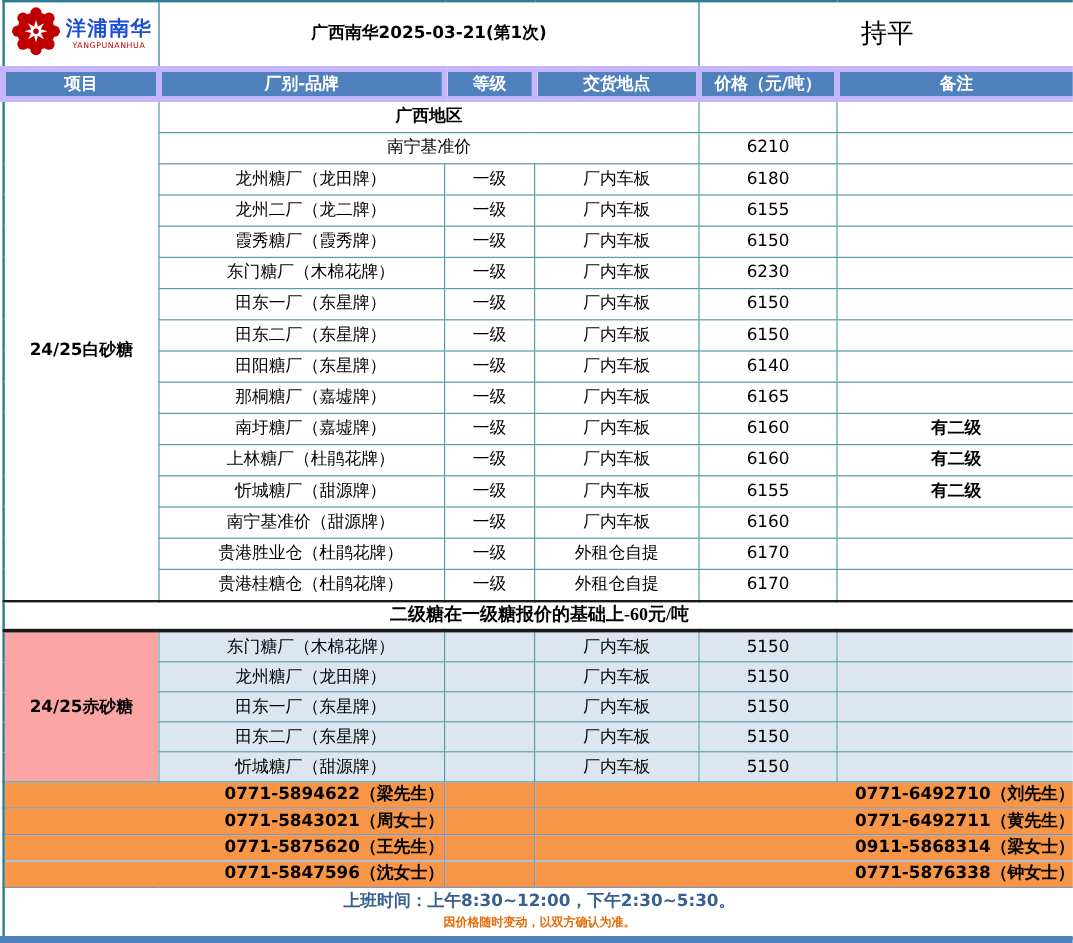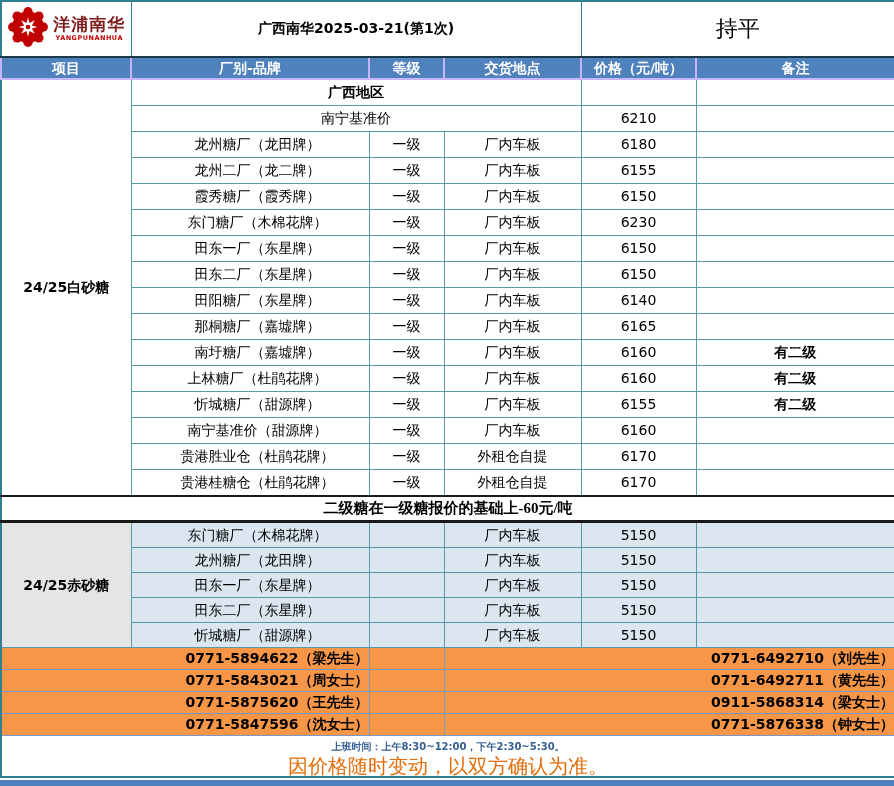--- a/index.html
+++ b/index.html
@@ -12,30 +12,30 @@
     width: 894px; border-collapse: collapse; table-layout: fixed;
     border: 2px solid #2e7d90;
   }
   td, th { overflow: hidden; white-space: nowrap; }
 
   
   tr.title-row { height: 56px; }
   tr.title-row td { border: 1px solid #2e7d90; border-bottom: 2px solid #1d3a4d; background: #fff; }
   .logo-cell { text-align: center; }
   .logo-wrap { display: flex; align-items: center; justify-content: center; gap: 4px; }
-  .logo-text-cn { color: #7f1d1d; font-weight: bold; font-size: 17px; line-height: 1; letter-spacing: 1px; }
-  .logo-text-en { color: #c00000; font-weight: bold; font-size: 6.5px; line-height: 1; letter-spacing: 0.5px; margin-top: 2px; }
+  .logo-text-cn { color: #1d4ed8; font-weight: bold; font-size: 17px; line-height: 1; letter-spacing: 1px; }
+  .logo-text-en { color: #c00000; font-weight: normal; font-size: 6.5px; line-height: 1; letter-spacing: 0.5px; margin-top: 2px; }
   .title-cell { text-align: center; font-weight: bold; font-size: 14px; color: #000; }
   .trend-cell { text-align: center; font-size: 22px; color: #000; }
 
   
   tr.col-header-row { height: 21px; }
   tr.col-header-row th {
     background: #4f81bd; color: #fff; font-weight: bold; font-size: 14px;
-    border: 2px solid #c4b5fd; text-align: center; line-height: 20px;
+    border: 5px solid #c4b5fd; text-align: center; line-height: 20px;
   }
 
   
   tr.data-row { height: 26px; }
   tr.data-row td {
     border: 1px solid #579aa8; font-size: 14px; color: #000;
     text-align: center; background: #fff; line-height: 25px;
   }
   td.brand-cell { text-align: left; padding-left: 15px; }
   td.item-cell { font-weight: bold; font-size: 15px; background:#fff; }
@@ -48,34 +48,34 @@
     border: 1px solid #579aa8; border-top: 2px solid #1a1a1a; border-bottom: 3px solid #1a1a1a;
     font-weight: bold; font-size: 15px; text-align: center; background: #fff; line-height: 22px; font-family: Liberation Serif, serif;
   }
 
   
   tr.blue-row { height: 25px; }
   tr.blue-row td {
     background: #dce6f1; border: 1px solid #579aa8; font-size: 14px;
     text-align: center; line-height: 24px;
   }
-  tr.blue-row td.item-cell { background: #e5e5e5; }
+  tr.blue-row td.item-cell { background: #fca5a5; }
 
   
   tr.contact-row { height: 22px; }
   tr.contact-row td {
     background: #f79646; border: 1px solid #7c97c5; font-weight: bold;
     font-size: 14px; text-align: right; color: #000; line-height: 21px;
   }
 
   
   tr.footer-row { height: 42px; }
   tr.footer-row td { border: 1px solid #2e7d90; background: #fff; text-align: center; vertical-align: middle; }
-  .work-hours { color: #376092; font-weight: bold; font-size: 10px; line-height: 20px; }
-  .disclaimer { color: #e36c09; font-weight: normal; font-size: 20px; line-height: 18px; }
+  .work-hours { color: #376092; font-weight: bold; font-size: 14px; line-height: 20px; }
+  .disclaimer { color: #e36c09; font-weight: bold; font-size: 10px; line-height: 18px; }
 
   .bottom-bar {
     position: absolute; left: 0; bottom: 0; width: 894px; height: 6px;
     background: #4f81bd;
   }
 </style>
 </head>
 <body>
 
 <div class="sheet">

